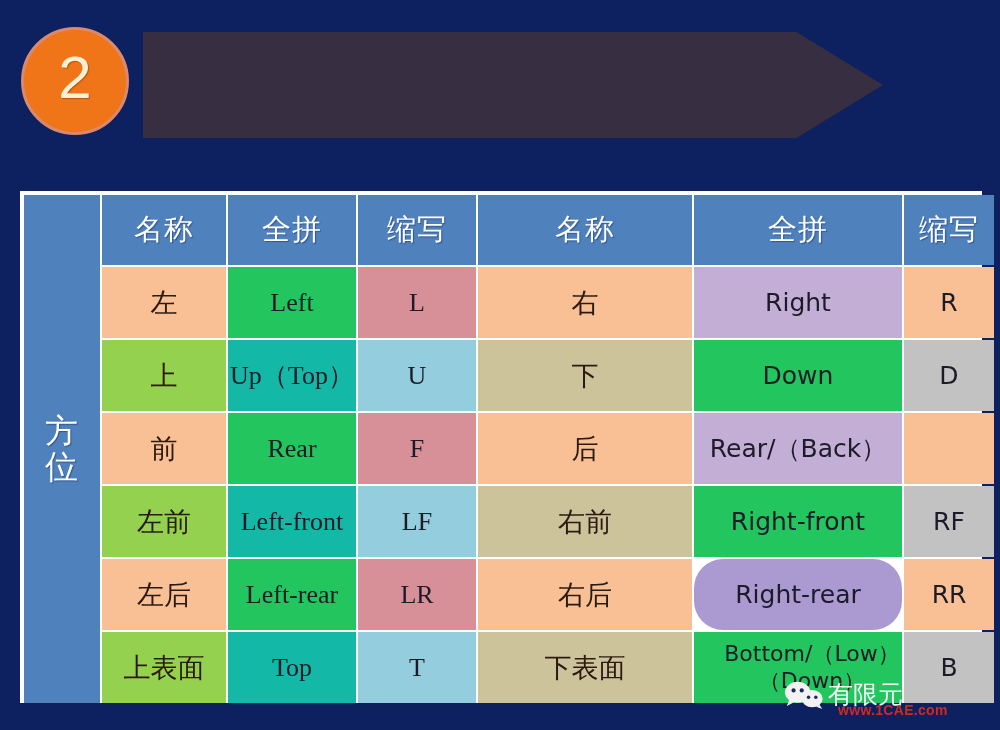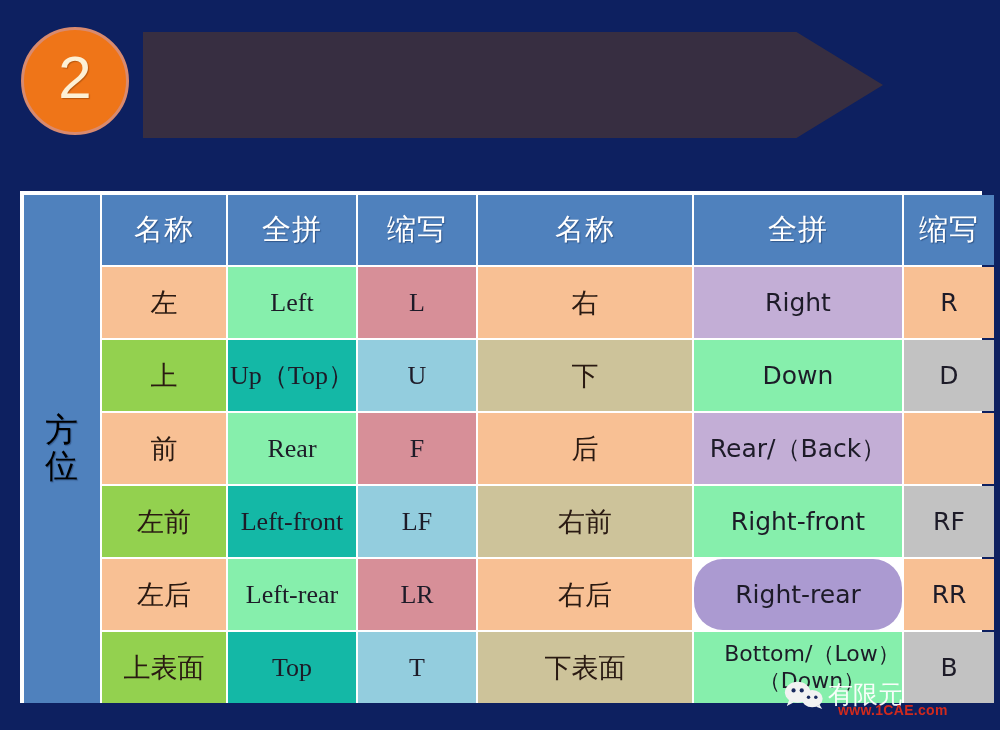--- a/index.html
+++ b/index.html
@@ -120,22 +120,22 @@
     font-family: "DejaVu Sans", "Liberation Sans", sans-serif;
     font-size: 29px;
     letter-spacing: 1px;
     text-shadow: 1px 1px 1px rgba(20,45,90,.5);
     height: 70px;
   }
 
   
   td.rowlabel {
     background: #4f81bd;
-    color: #000000;
-    font-family: Liberation Serif, serif;
+    color: #ffffff;
+    font-family: Liberation Sans, sans-serif;
     font-size: 33px;
     line-height: 1.08;
     letter-spacing: 1px;
     text-shadow: 1px 1px 1px rgba(20,45,90,.5);
   }
   td.rowlabel .vert {
     display: inline-block;
     width: 1.1em;
     word-break: break-all;
     white-space: normal;
@@ -158,21 +158,21 @@
     color: #2a1a12;
   }
   td.cell.small {
     font-size: 22px;
     line-height: 1.22;
     padding-left: 28px;
   }
 
   
   .bg-orange  { background: #f8c094; }
-  .bg-lgreen  { background: #86efac; }
+  .bg-lgreen  { background: #22c55e; }
   .bg-rose    { background: #d78f98; }
   .bg-green   { background: #93d14f; }
   .bg-lav     { background: #14b8a6; }
   .bg-blue    { background: #93cdde; }
   .bg-khaki   { background: #cdc39a; }
   .bg-gray    { background: #c2c2c2; }
   .bg-purple  { background: #ab9ad1; border-radius: 29px; }
   .bg-lav2    { background: #c3aed6; }
 
   

